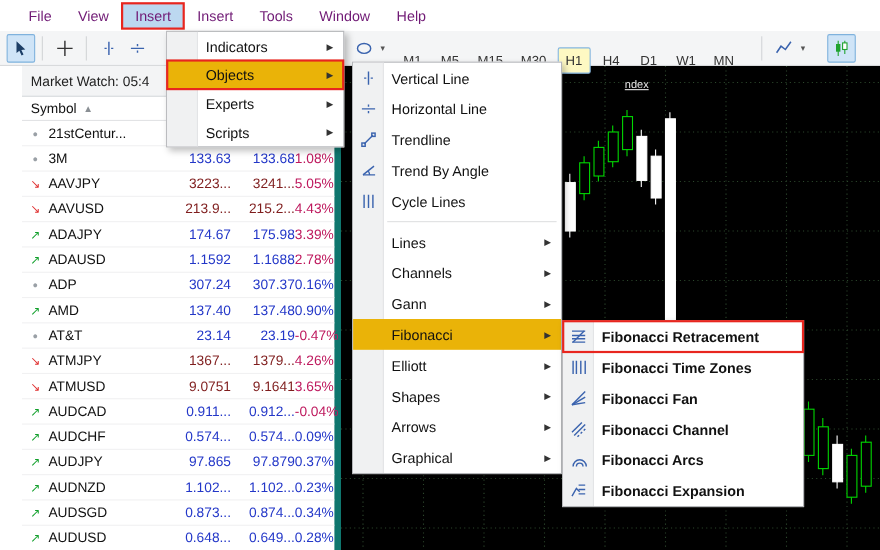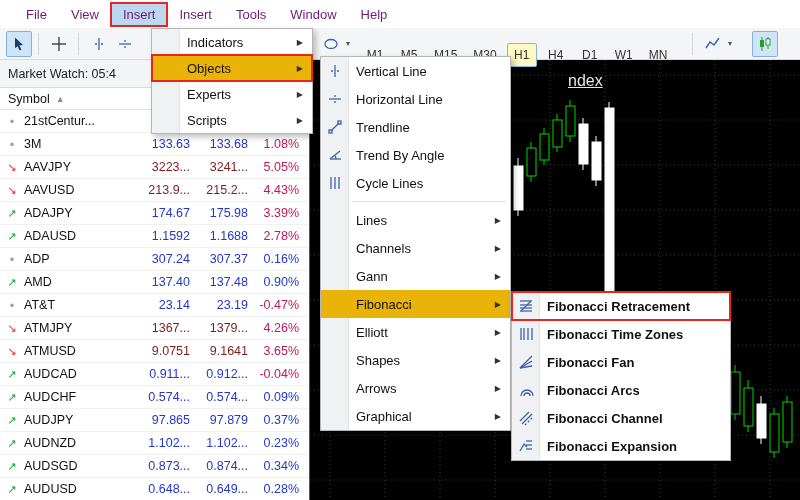--- a/index.html
+++ b/index.html
@@ -21,39 +21,39 @@
   .tbtn.active { background:#cfe4f7; border-color:#7fb2dd; }
   .tsep { position:absolute; top:5px; width:1px; height:22px; background:#d3d5d7; }
   .tcaret { position:absolute; top:11px; font-size:8px; color:#555; }
   #timeframes { position:absolute; left:360px; top:4px; display:flex; gap:4px;margin-top:11px; }
   .tf { height:24px; min-width:30px; padding:0 5px; display:flex; align-items:center; justify-content:center;
         font-size:12px; color:#333; border:1px solid transparent; border-radius:2px; }
   .tf.active { background:#fef9c3; border-color:#84b6e2; }
 
   
   #market-watch { position:absolute; left:0; top:60px; width:310px; height:440px; background:#fff;
-                  border-right:1px solid #0f766e; z-index:1; }
+                  border-right:6px solid #0f766e; z-index:1;padding-left:20px; }
   .mw-title { height:28px; background:#f3f4f5; border-bottom:1px solid #d8dadc; display:flex;
               align-items:center; padding-left:8px; font-size:12.5px; color:#222; }
   .mw-header { height:22px; display:flex; align-items:center; padding-left:8px; font-size:12.5px;
                color:#111; border-bottom:1px solid #e2e3e5; }
   .mw-header .sort { color:#8a8f94; font-size:9px; margin-left:6px; }
   #mw-rows .mw-row { height:23px; display:grid; grid-template-columns:24px 92px 74px 58px 1fr;
                      align-items:center; font-size:12.5px; border-bottom:1px solid #f1f1f2; padding-right:10px; }
   .mw-dir { text-align:center; font-size:11px; }
   .mw-dir.up { color:#12a02c; } .mw-dir.down { color:#e03131; } .mw-dir.flat { color:#9aa0a6; font-size:13px; }
   .mw-sym { color:#111; }
   .mw-num, .mw-chg { text-align:right; font-variant-numeric:tabular-nums; }
   .pb { color:#2337c8; } .pr { color:#7f1d1d; }
   .cb { color:#2337c8; } .cr { color:#be185d; }
 
   
   #chart { position:absolute; left:310px; top:60px; width:490px; height:440px; background:#000; z-index:1; }
   #chart-svg { position:absolute; left:0; top:0; }
-  .chart-label { position:absolute; left:258px; top:12px; color:#e6e6e6; font-size:16px;text-decoration:underline; }
+  .chart-label { position:absolute; left:258px; top:12px; color:#e6e6e6; font-size:10px;text-decoration:underline; }
 
   
   .menu { position:absolute; background:#fff; border:1px solid #b4b6b9; box-shadow:3px 3px 6px rgba(0,0,0,.25);
           z-index:10; }
   .menu::before { content:""; position:absolute; left:0; top:0; bottom:0; width:27px; background:#f0f1f2;
                   border-right:1px solid #e3e4e6; }
   .menu-item { position:relative; z-index:1; height:28px; display:flex; align-items:center;
                font-size:13px; color:#111; padding-right:9px; }
   #menu-insert .menu-item { height:26px; }
   .menu-item.hl { background:#eab308; }
@@ -466,35 +466,35 @@
           <line x1="2" y1="14" x2="14" y2="2"></line>
           <line x1="2" y1="14" x2="14" y2="7"></line>
           <line x1="2" y1="14" x2="14" y2="12"></line>
         </svg>
       </span>
       <span class="mi-label">Fibonacci Fan</span>
     </div>
     <div class="menu-item">
       <span class="mi-icon">
         <svg width="16" height="16" fill="none" stroke="#3a63ae" stroke-width="1.3">
-          <path d="M3 14 A6 6 0 0 1 15 14"></path>
-          <path d="M6 14 A3 3 0 0 1 12 14"></path>
-        </svg>
-      </span>
-      <span class="mi-label">Fibonacci Arcs</span>
-    </div>
-    <div class="menu-item">
-      <span class="mi-icon">
-        <svg width="16" height="16" fill="none" stroke="#3a63ae" stroke-width="1.3">
           <line x1="2" y1="11" x2="11" y2="2"></line>
           <line x1="4" y1="14" x2="14" y2="4"></line>
           <line x1="7" y1="15" x2="15" y2="7" stroke-dasharray="2 2"></line>
         </svg>
       </span>
       <span class="mi-label">Fibonacci Channel</span>
+    </div>
+    <div class="menu-item">
+      <span class="mi-icon">
+        <svg width="16" height="16" fill="none" stroke="#3a63ae" stroke-width="1.3">
+          <path d="M3 14 A6 6 0 0 1 15 14"></path>
+          <path d="M6 14 A3 3 0 0 1 12 14"></path>
+        </svg>
+      </span>
+      <span class="mi-label">Fibonacci Arcs</span>
     </div>
     <div class="menu-item">
       <span class="mi-icon">
         <svg width="16" height="16" fill="none" stroke="#3a63ae" stroke-width="1.3">
           <path d="M2 13 L6 6 L9 9"></path>
           <line x1="8" y1="3" x2="14" y2="3"></line>
           <line x1="8" y1="7" x2="14" y2="7"></line>
           <line x1="8" y1="11" x2="14" y2="11"></line>
         </svg>
       </span>

